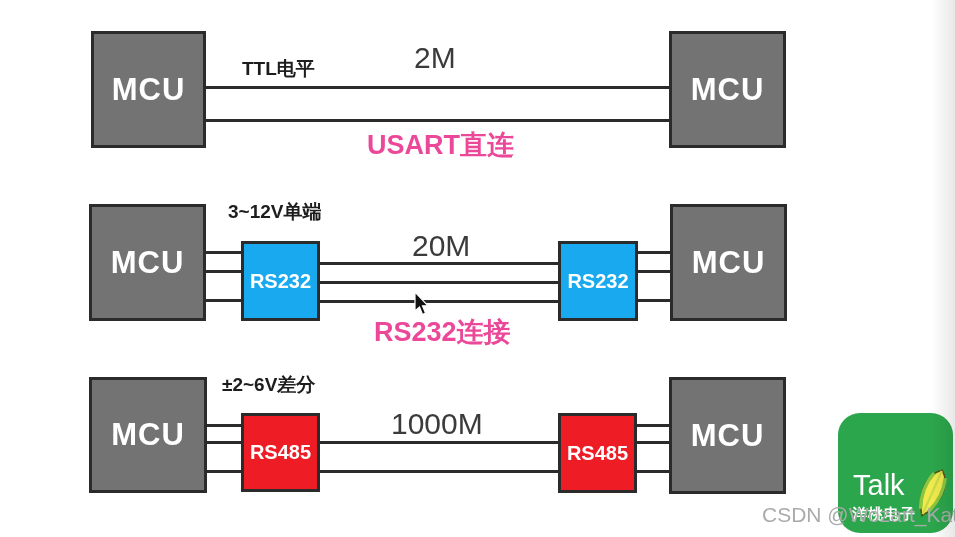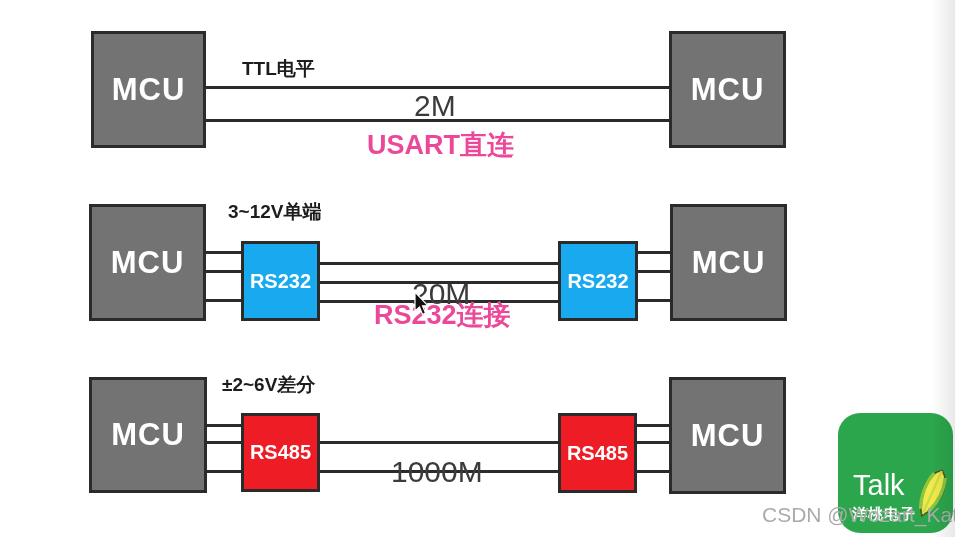--- a/index.html
+++ b/index.html
@@ -7,21 +7,21 @@
            font-family:"Liberation Sans", sans-serif; overflow:hidden; }
   .box { position:absolute; box-sizing:border-box; border:3px solid #2B2B2B;
          display:flex; align-items:center; justify-content:center;
          color:#ffffff; font-weight:bold; }
   .chip { background:#737373; font-size:31px; letter-spacing:1px; }
   .xcvr { font-size:20px; }
   .blue-box { background:#18A9EF; }
   .red-box { background:#EE1C25; }
   .wire { position:absolute; height:3px; background:#2B2B2B; }
   .sig { position:absolute; font-size:19px; font-weight:bold; color:#1D1D1D; line-height:1.1; white-space:nowrap; }
-  .dist { position:absolute; font-size:30px; color:#3B3B3B; line-height:1; white-space:nowrap;margin-top:48px; }
+  .dist { position:absolute; font-size:30px; color:#3B3B3B; line-height:1; white-space:nowrap; }
   .caption { position:absolute; font-size:27px; font-weight:bold; color:#ec4899; line-height:1.1; white-space:nowrap; }
   .logo { position:absolute; left:838px; top:413px; width:115px; height:120px;
           background:#2CA64C; border-radius:22px; color:#fff; z-index:2; }
   .logo-line { position:absolute; left:15px; font-size:29px; line-height:1; white-space:nowrap; }
   .logo-sub { position:absolute; left:14px; top:92px; font-size:15px; font-weight:bold;
               letter-spacing:1px; white-space:nowrap; }
   .starfruit { position:absolute; right:1px; top:52px; }
   .watermark { position:absolute; left:762px; top:503px; font-size:21px; color:#ABABAB;
                z-index:5; white-space:nowrap; }
   .edge-shade { position:absolute; right:0; top:0; width:24px; height:537px;
@@ -55,21 +55,21 @@
 
   <div class="wire" style="left:635px;top:251px;width:38px"></div>
   <div class="wire" style="left:635px;top:270px;width:38px"></div>
   <div class="wire" style="left:635px;top:299px;width:38px"></div>
 
   <div class="box xcvr blue-box" style="left:241px;top:241px;width:79px;height:80px">RS232</div>
   <div class="box xcvr blue-box" style="left:558px;top:241px;width:80px;height:80px">RS232</div>
 
   <div class="sig" style="left:228px;top:202px">3~12V单端</div>
   <div class="dist" style="left:412px;top:231px">20M</div>
-  <div class="caption" style="left:374px;top:301px">RS232连接</div>
+  <div class="caption" style="left:374px;top:318px">RS232连接</div>
 
   <div class="box chip" style="left:89px;top:377px;width:118px;height:116px">MCU</div>
   <div class="box chip" style="left:669px;top:377px;width:117px;height:117px">MCU</div>
 
   <div class="wire" style="left:204px;top:424px;width:40px"></div>
   <div class="wire" style="left:204px;top:441px;width:40px"></div>
   <div class="wire" style="left:204px;top:470px;width:40px"></div>
 
   <div class="wire" style="left:317px;top:441px;width:244px"></div>
   <div class="wire" style="left:317px;top:470px;width:244px"></div>

